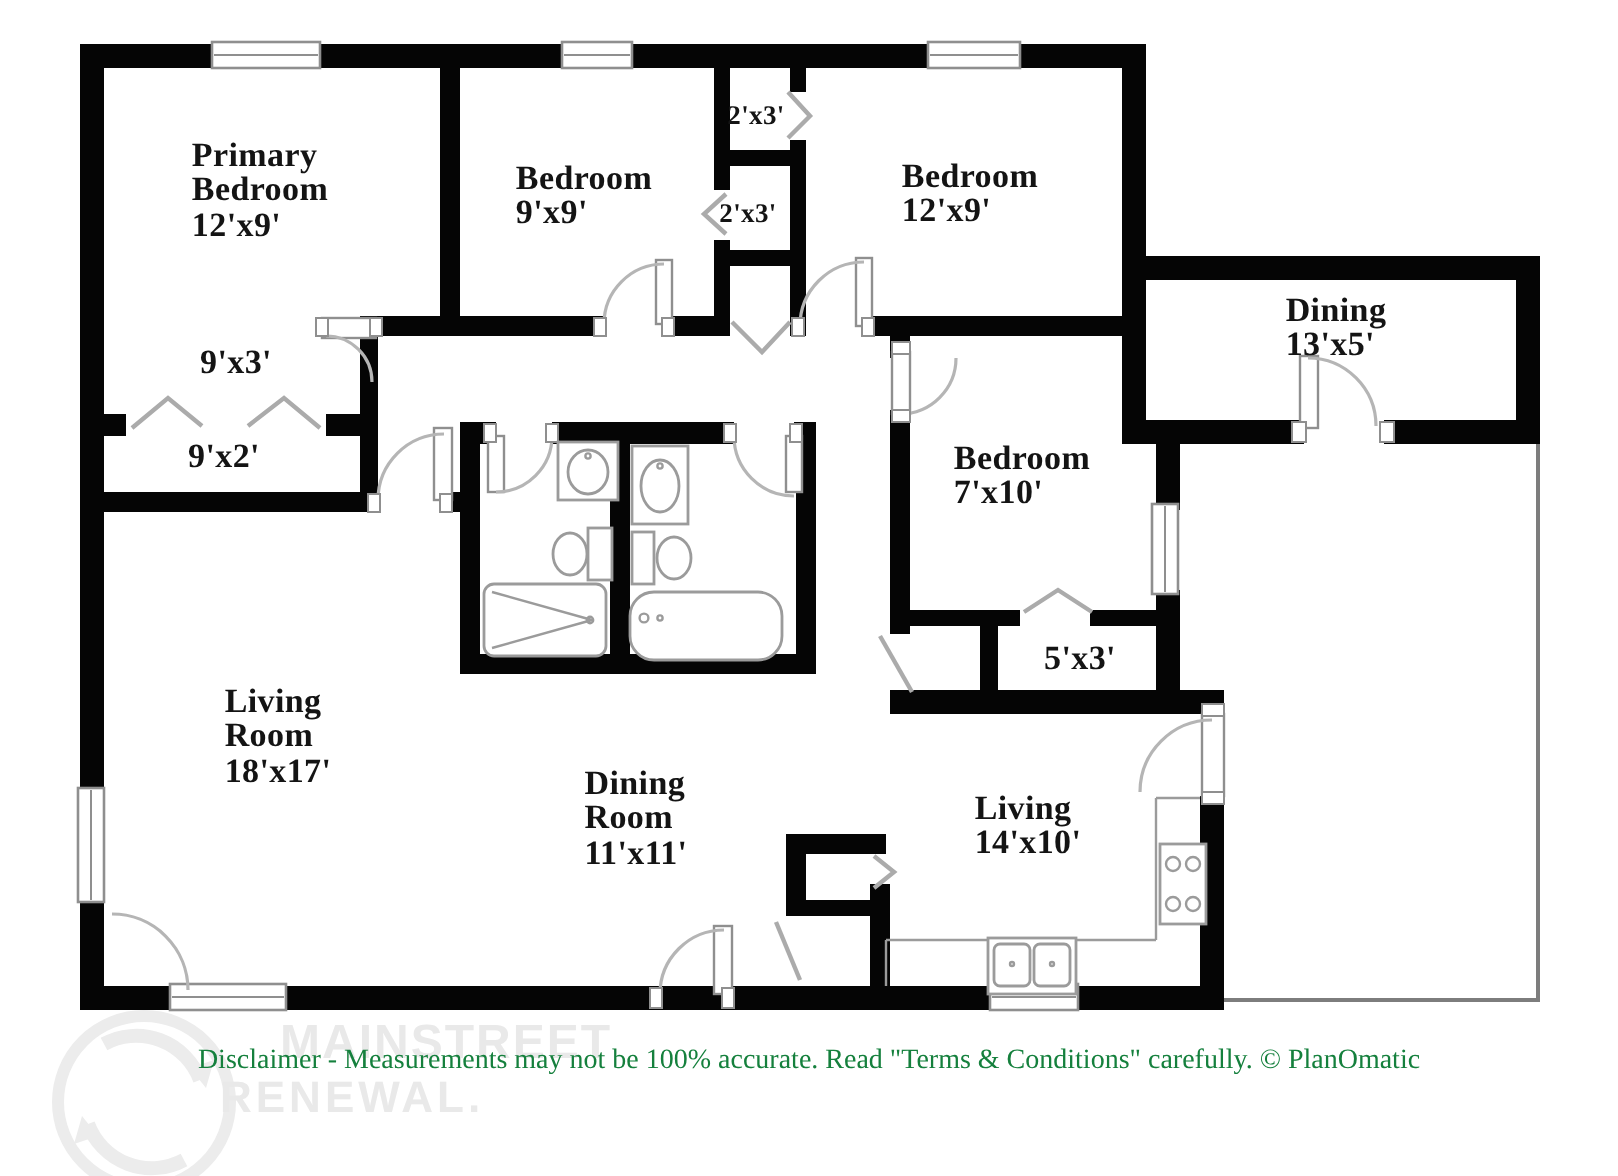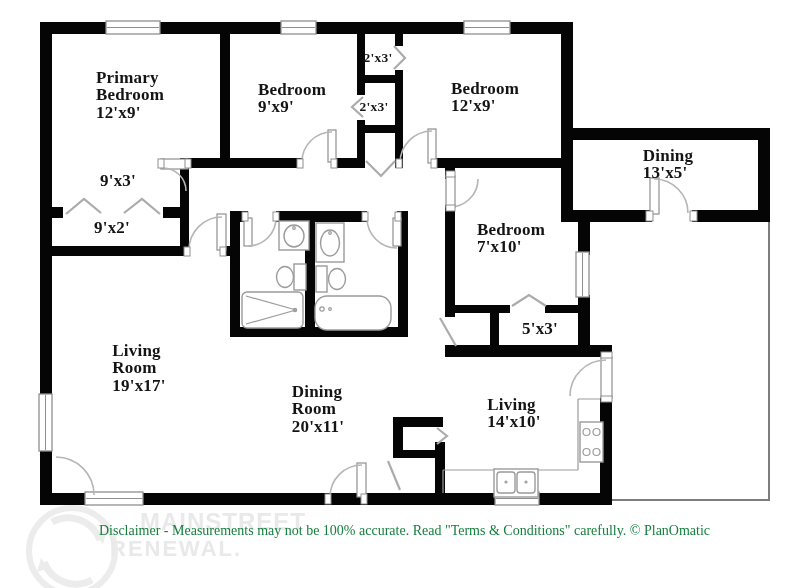--- a/index.html
+++ b/index.html
@@ -275,23 +275,23 @@
     </g>
   </svg>
 
   <div class="lbl" style="left:130px;top:95px"><span>Primary
 Bedroom</span><span class="dims">12'x9'</span></div>
   <div class="lbl" style="left:292px;top:98px"><span>Bedroom</span><span class="dims">9'x9'</span></div>
   <div class="lbl" style="left:485px;top:97px"><span>Bedroom</span><span class="dims">12'x9'</span></div>
   <div class="lbl" style="left:511px;top:238px"><span>Bedroom</span><span class="dims">7'x10'</span></div>
   <div class="lbl" style="left:668px;top:164px"><span>Dining</span><span class="dims">13'x5'</span></div>
   <div class="lbl" style="left:139px;top:368px"><span>Living
-Room</span><span class="dims">19'x17'</span></div>
+Room</span><span class="dims">18'x17'</span></div>
   <div class="lbl" style="left:318px;top:409px"><span>Dining
-Room</span><span class="dims">20'x11'</span></div>
+Room</span><span class="dims">11'x11'</span></div>
   <div class="lbl" style="left:514px;top:413px"><span>Living</span><span class="dims">14'x10'</span></div>
   <div class="lbl" style="left:118px;top:181px"><span class="dims">9'x3'</span></div>
   <div class="lbl" style="left:112px;top:228px"><span class="dims">9'x2'</span></div>
   <div class="lbl sm" style="left:378px;top:58px"><span class="dims">2'x3'</span></div>
   <div class="lbl sm" style="left:374px;top:107px"><span class="dims">2'x3'</span></div>
   <div class="lbl" style="left:540px;top:329px"><span class="dims">5'x3'</span></div>
 
   <div id="wm1" class="wm-text">MAINSTREET</div>
   <div id="wm2" class="wm-text">RENEWAL.</div>
 

